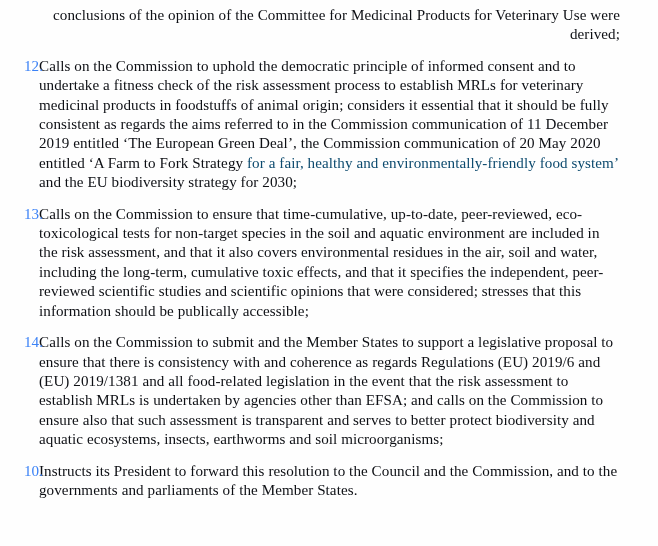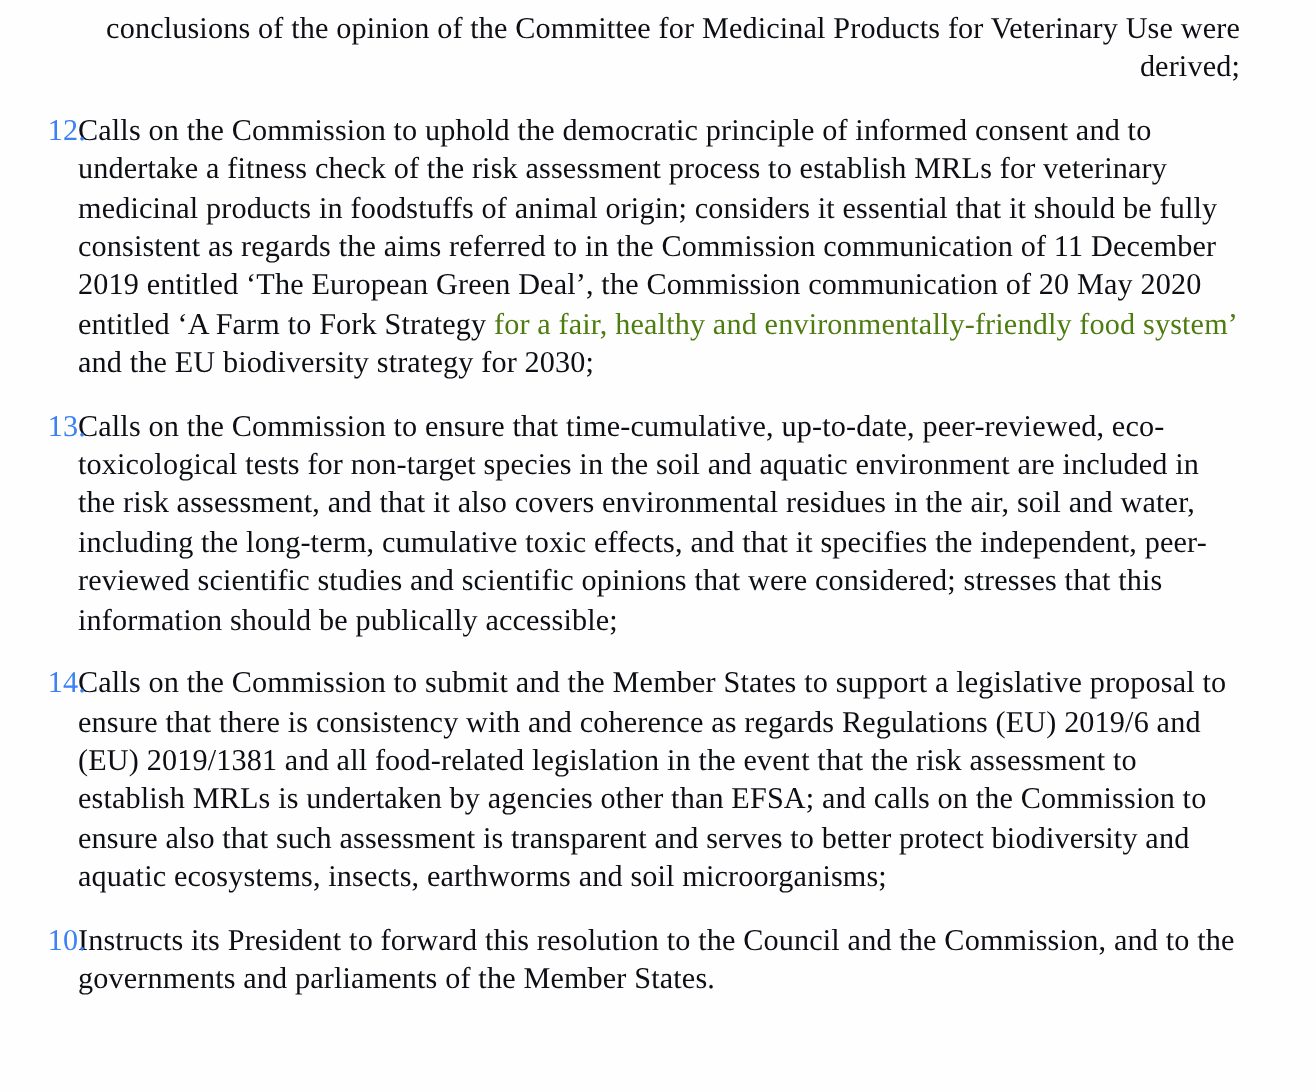--- a/index.html
+++ b/index.html
@@ -62,21 +62,21 @@
     line-height: 19.4px;
     color: #3b82f6;
     margin-left: 12px;
   }
 
   .gap-para {
     height: 12px;
   }
 
   .muted {
-    color: #4d7c0f;
+    color: #0c4a6e;
   }
 </style>
 </head>
 <body>
 
 <div class="page">
   <div class="doc-body">
 
     <p class="para-cont">conclusions of the  opinion of the Committee for Medicinal Products for Veterinary Use were derived;</p>
 

